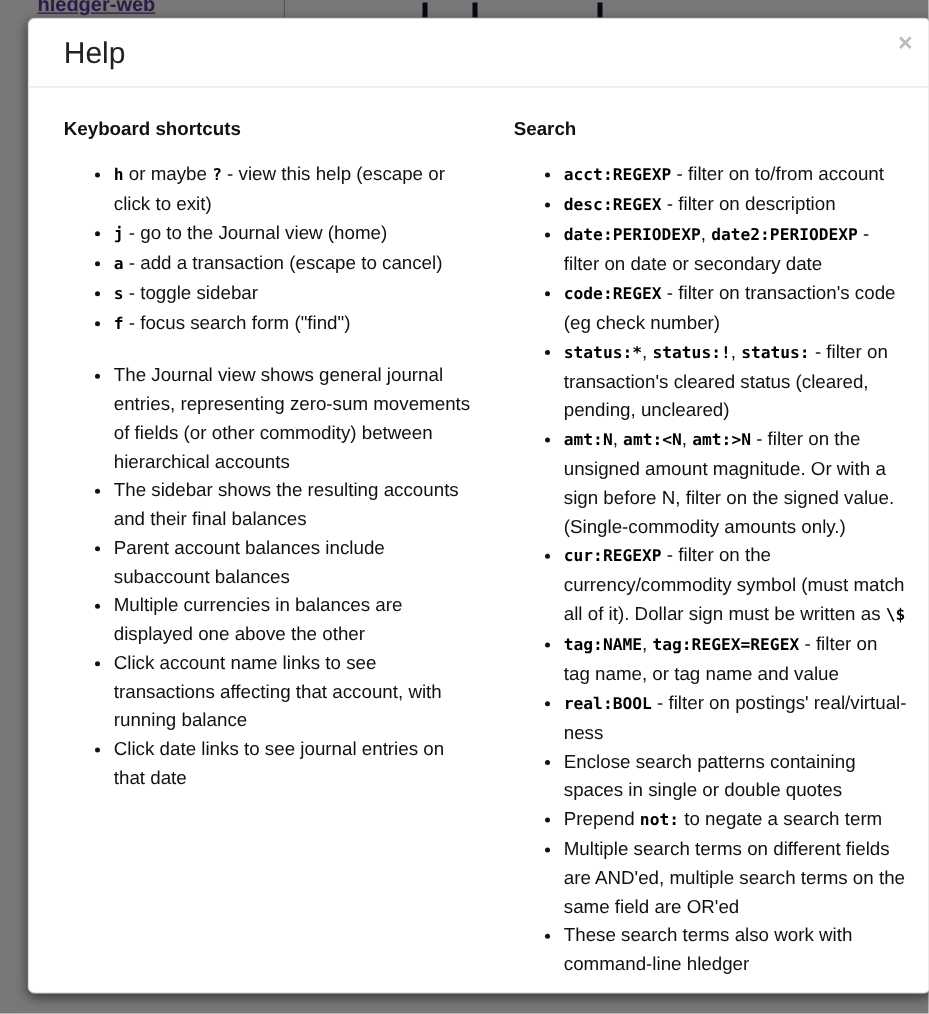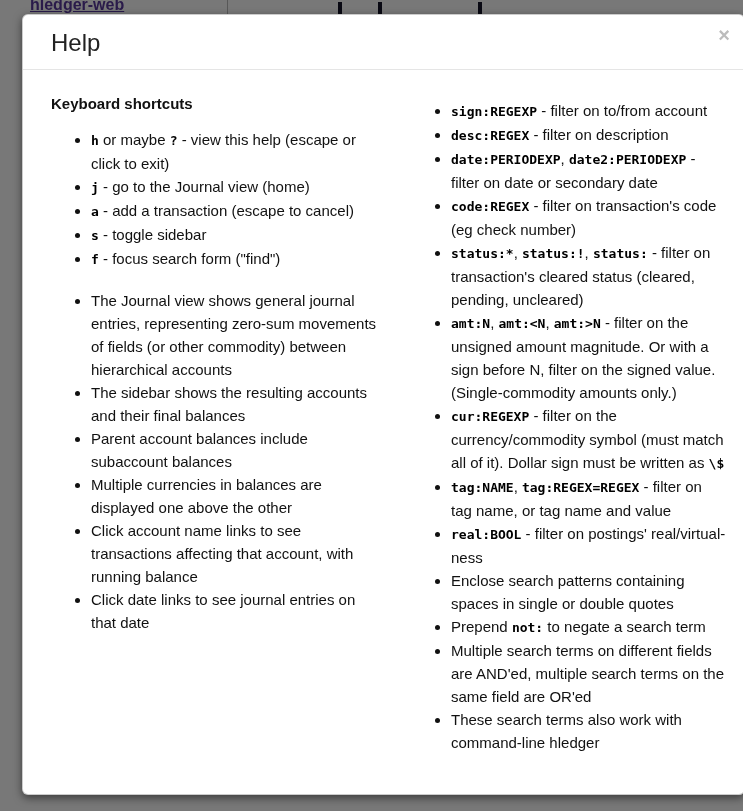--- a/index.html
+++ b/index.html
@@ -98,22 +98,23 @@
         <ul class="help-list">
             <li>The Journal view shows general journal entries, representing zero-sum movements of fields (or other commodity) between hierarchical accounts</li>
             <li>The sidebar shows the resulting accounts and their final balances</li>
             <li>Parent account balances include subaccount balances</li>
             <li>Multiple currencies in balances are displayed one above the other</li>
             <li>Click account name links to see transactions affecting that account, with running balance</li>
             <li>Click date links to see journal entries on that date</li>
           </ul>
       </div>
       <div class="col-right">
+        <h3 class="section-heading">Search</h3>
         <ul class="help-list">
-            <li><code>sign:REGEXP</code> - filter on to/from account</li>
+            <li><code>acct:REGEXP</code> - filter on to/from account</li>
             <li><code>desc:REGEX</code> - filter on description</li>
             <li><code>date:PERIODEXP</code>, <code>date2:PERIODEXP</code> - filter on date or secondary date</li>
             <li><code>code:REGEX</code> - filter on transaction's code (eg check number)</li>
             <li><code>status:*</code>, <code>status:!</code>, <code>status:</code> - filter on transaction's cleared status (cleared, pending, uncleared)</li>
             <li><code>amt:N</code>, <code>amt:&lt;N</code>, <code>amt:&gt;N</code> - filter on the unsigned amount magnitude. Or with a sign before N, filter on the signed value. (Single-commodity amounts only.)</li>
             <li><code>cur:REGEXP</code> - filter on the currency/commodity symbol (must match all of it). Dollar sign must be written as <code>\$</code></li>
             <li><code>tag:NAME</code>, <code>tag:REGEX=REGEX</code> - filter on tag name, or tag name and value</li>
             <li><code>real:BOOL</code> - filter on postings' real/virtual-ness</li>
             <li>Enclose search patterns containing spaces in single or double quotes</li>
             <li>Prepend <code>not:</code> to negate a search term</li>

